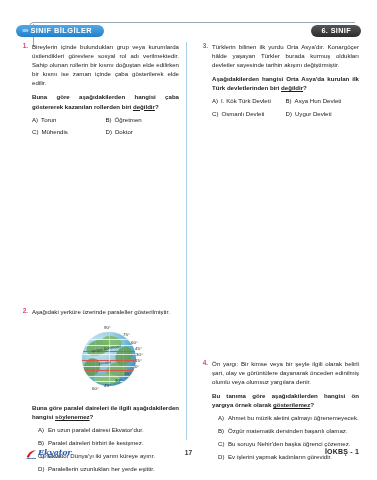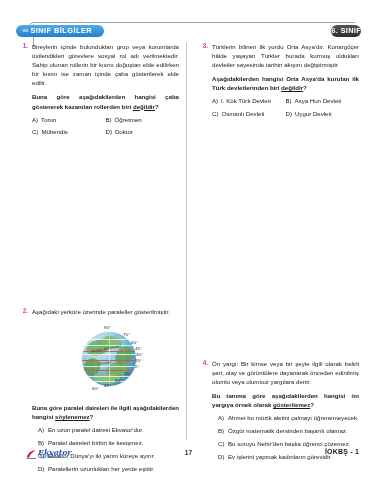--- a/index.html
+++ b/index.html
@@ -42,21 +42,21 @@
     white-space:nowrap;
     display:flex;align-items:center;gap:3px;
   }
   .chev{
     color:#bfe0f7;font-size:7px;letter-spacing:-1.2px;font-weight:bold;
     transform:translateY(-.2px);
   }
   .grade-badge{
     position:absolute;right:16px;top:25px;
     height:12px;line-height:12px;
-    padding:0 0;
+    padding:0 10px;
     background:#3a3a3a;
     background:linear-gradient(#565656,#2d2d2d);
     border-radius:7px;
     color:#ffffff;
     font-size:7.2px;font-weight:bold;letter-spacing:.4px;
     white-space:nowrap;
     display:flex;align-items:center;
   }
   
   .columns{

